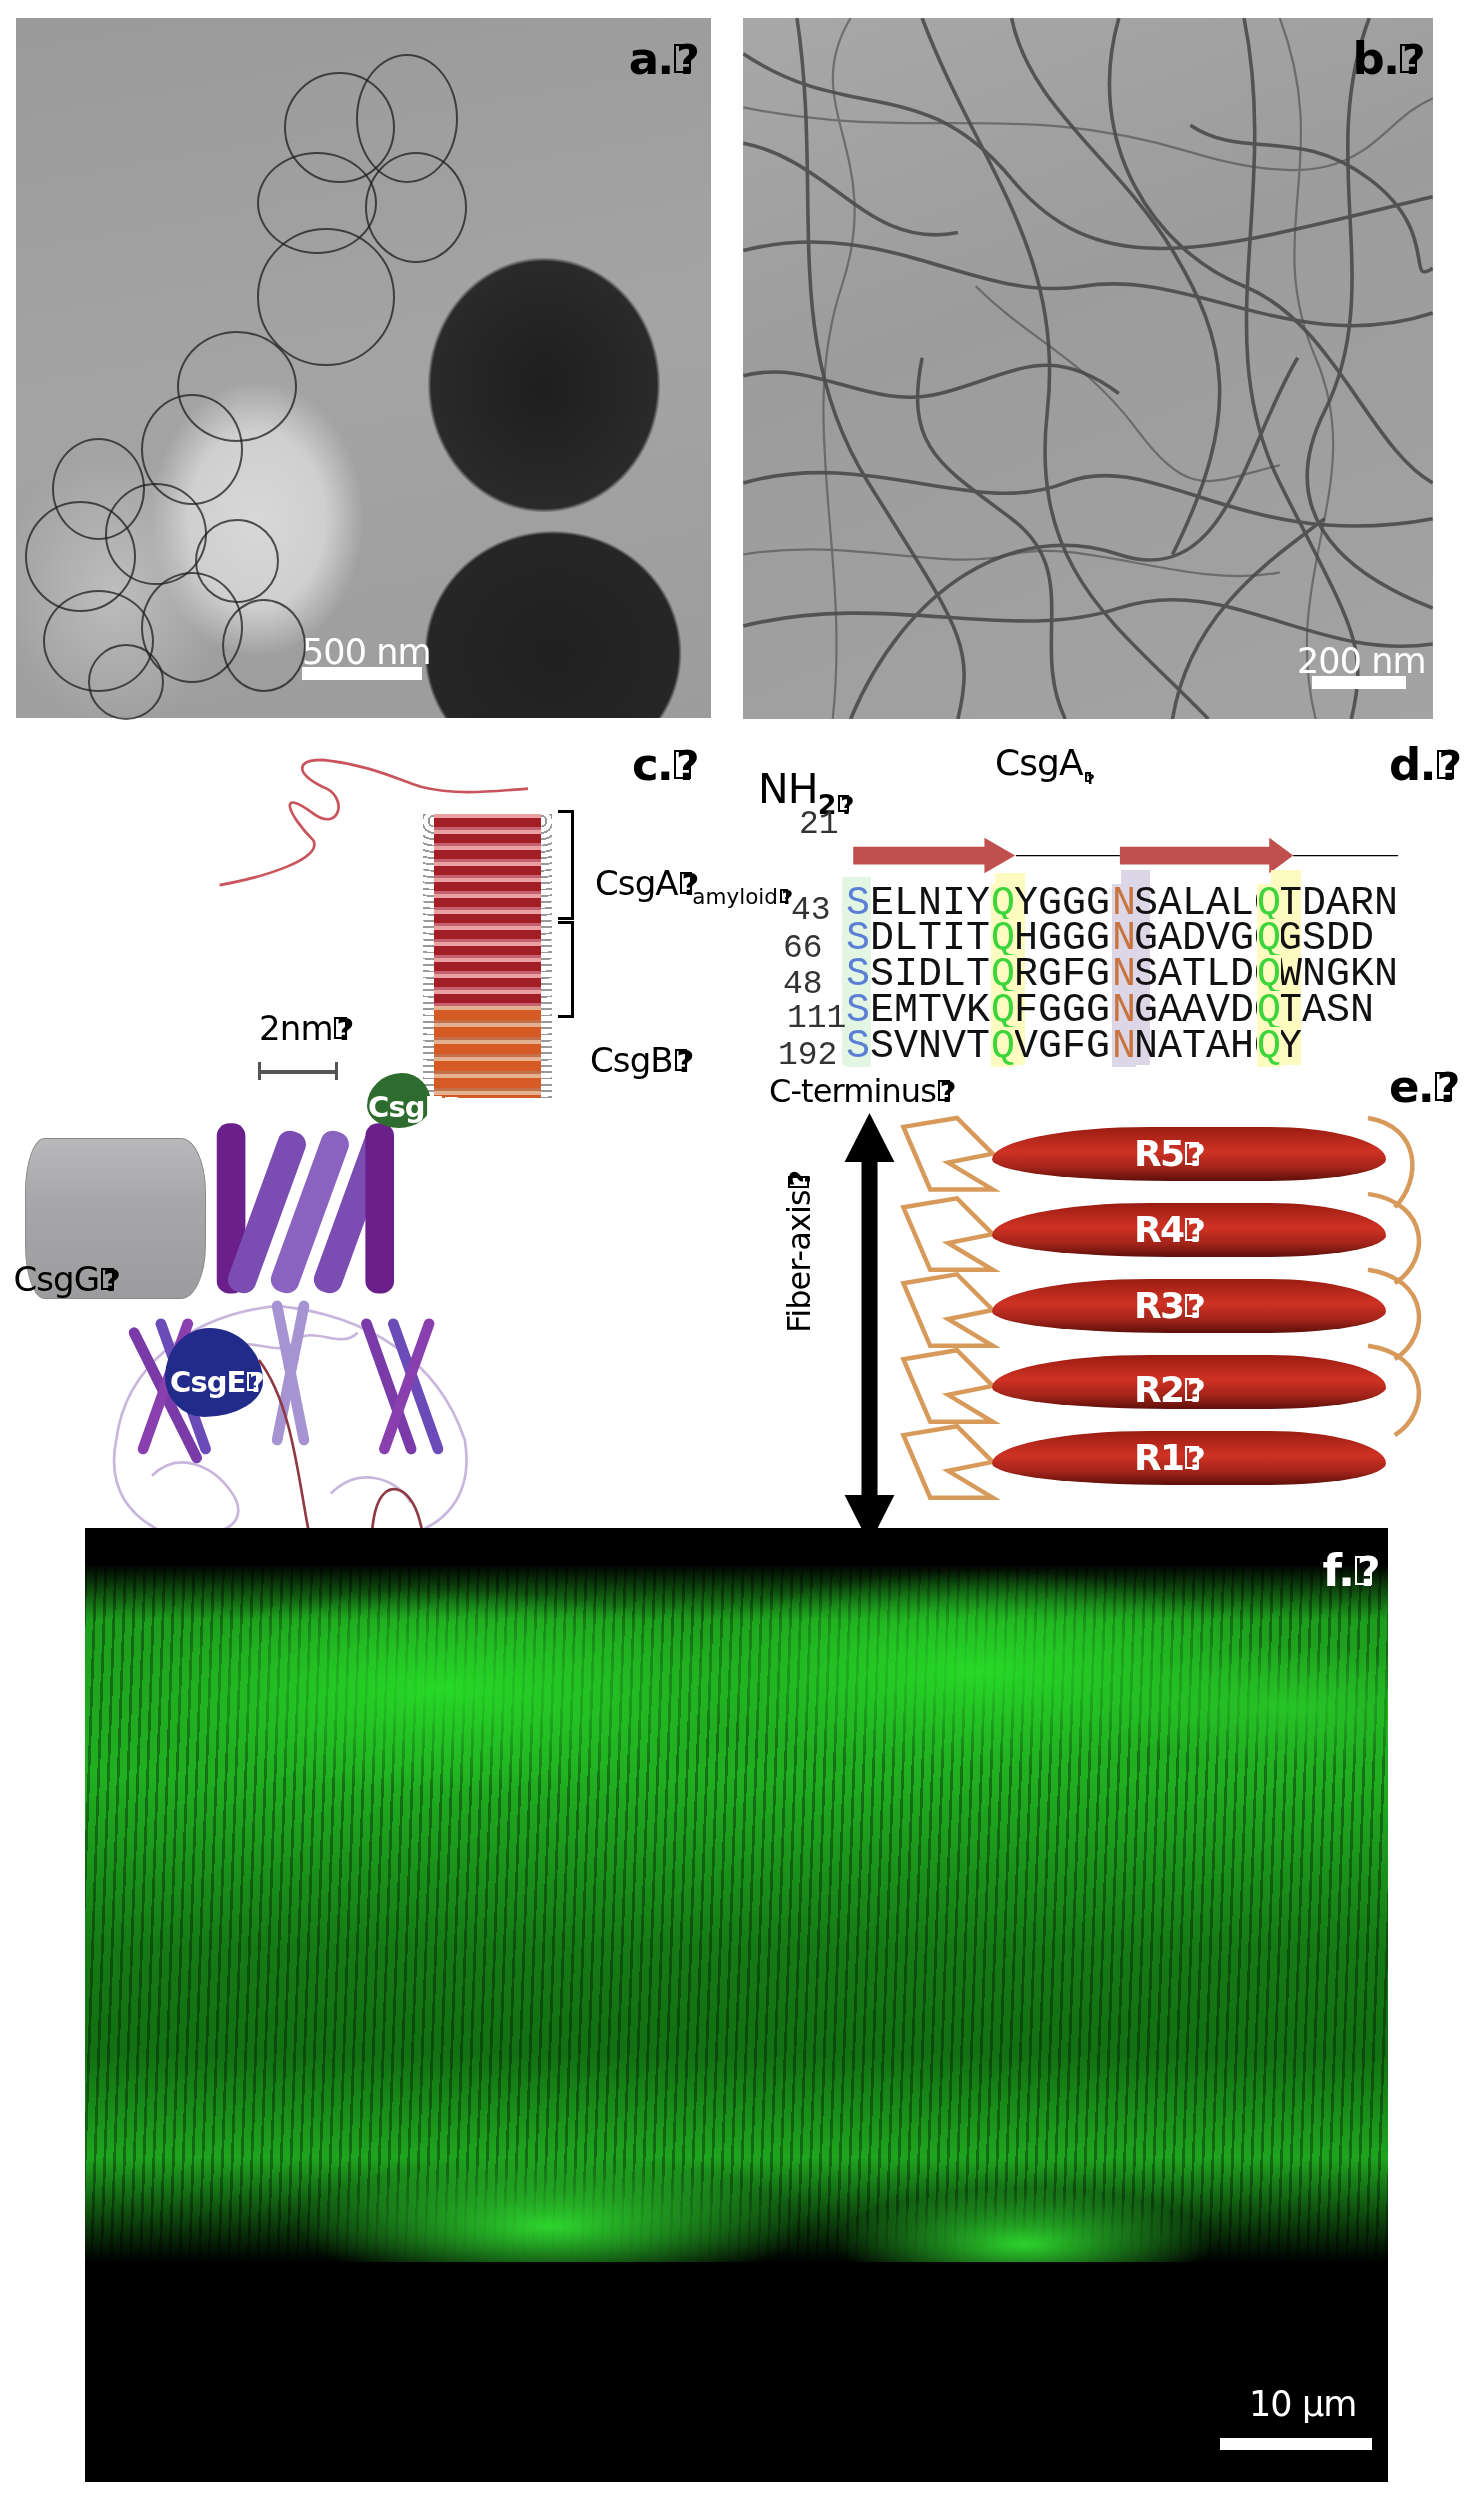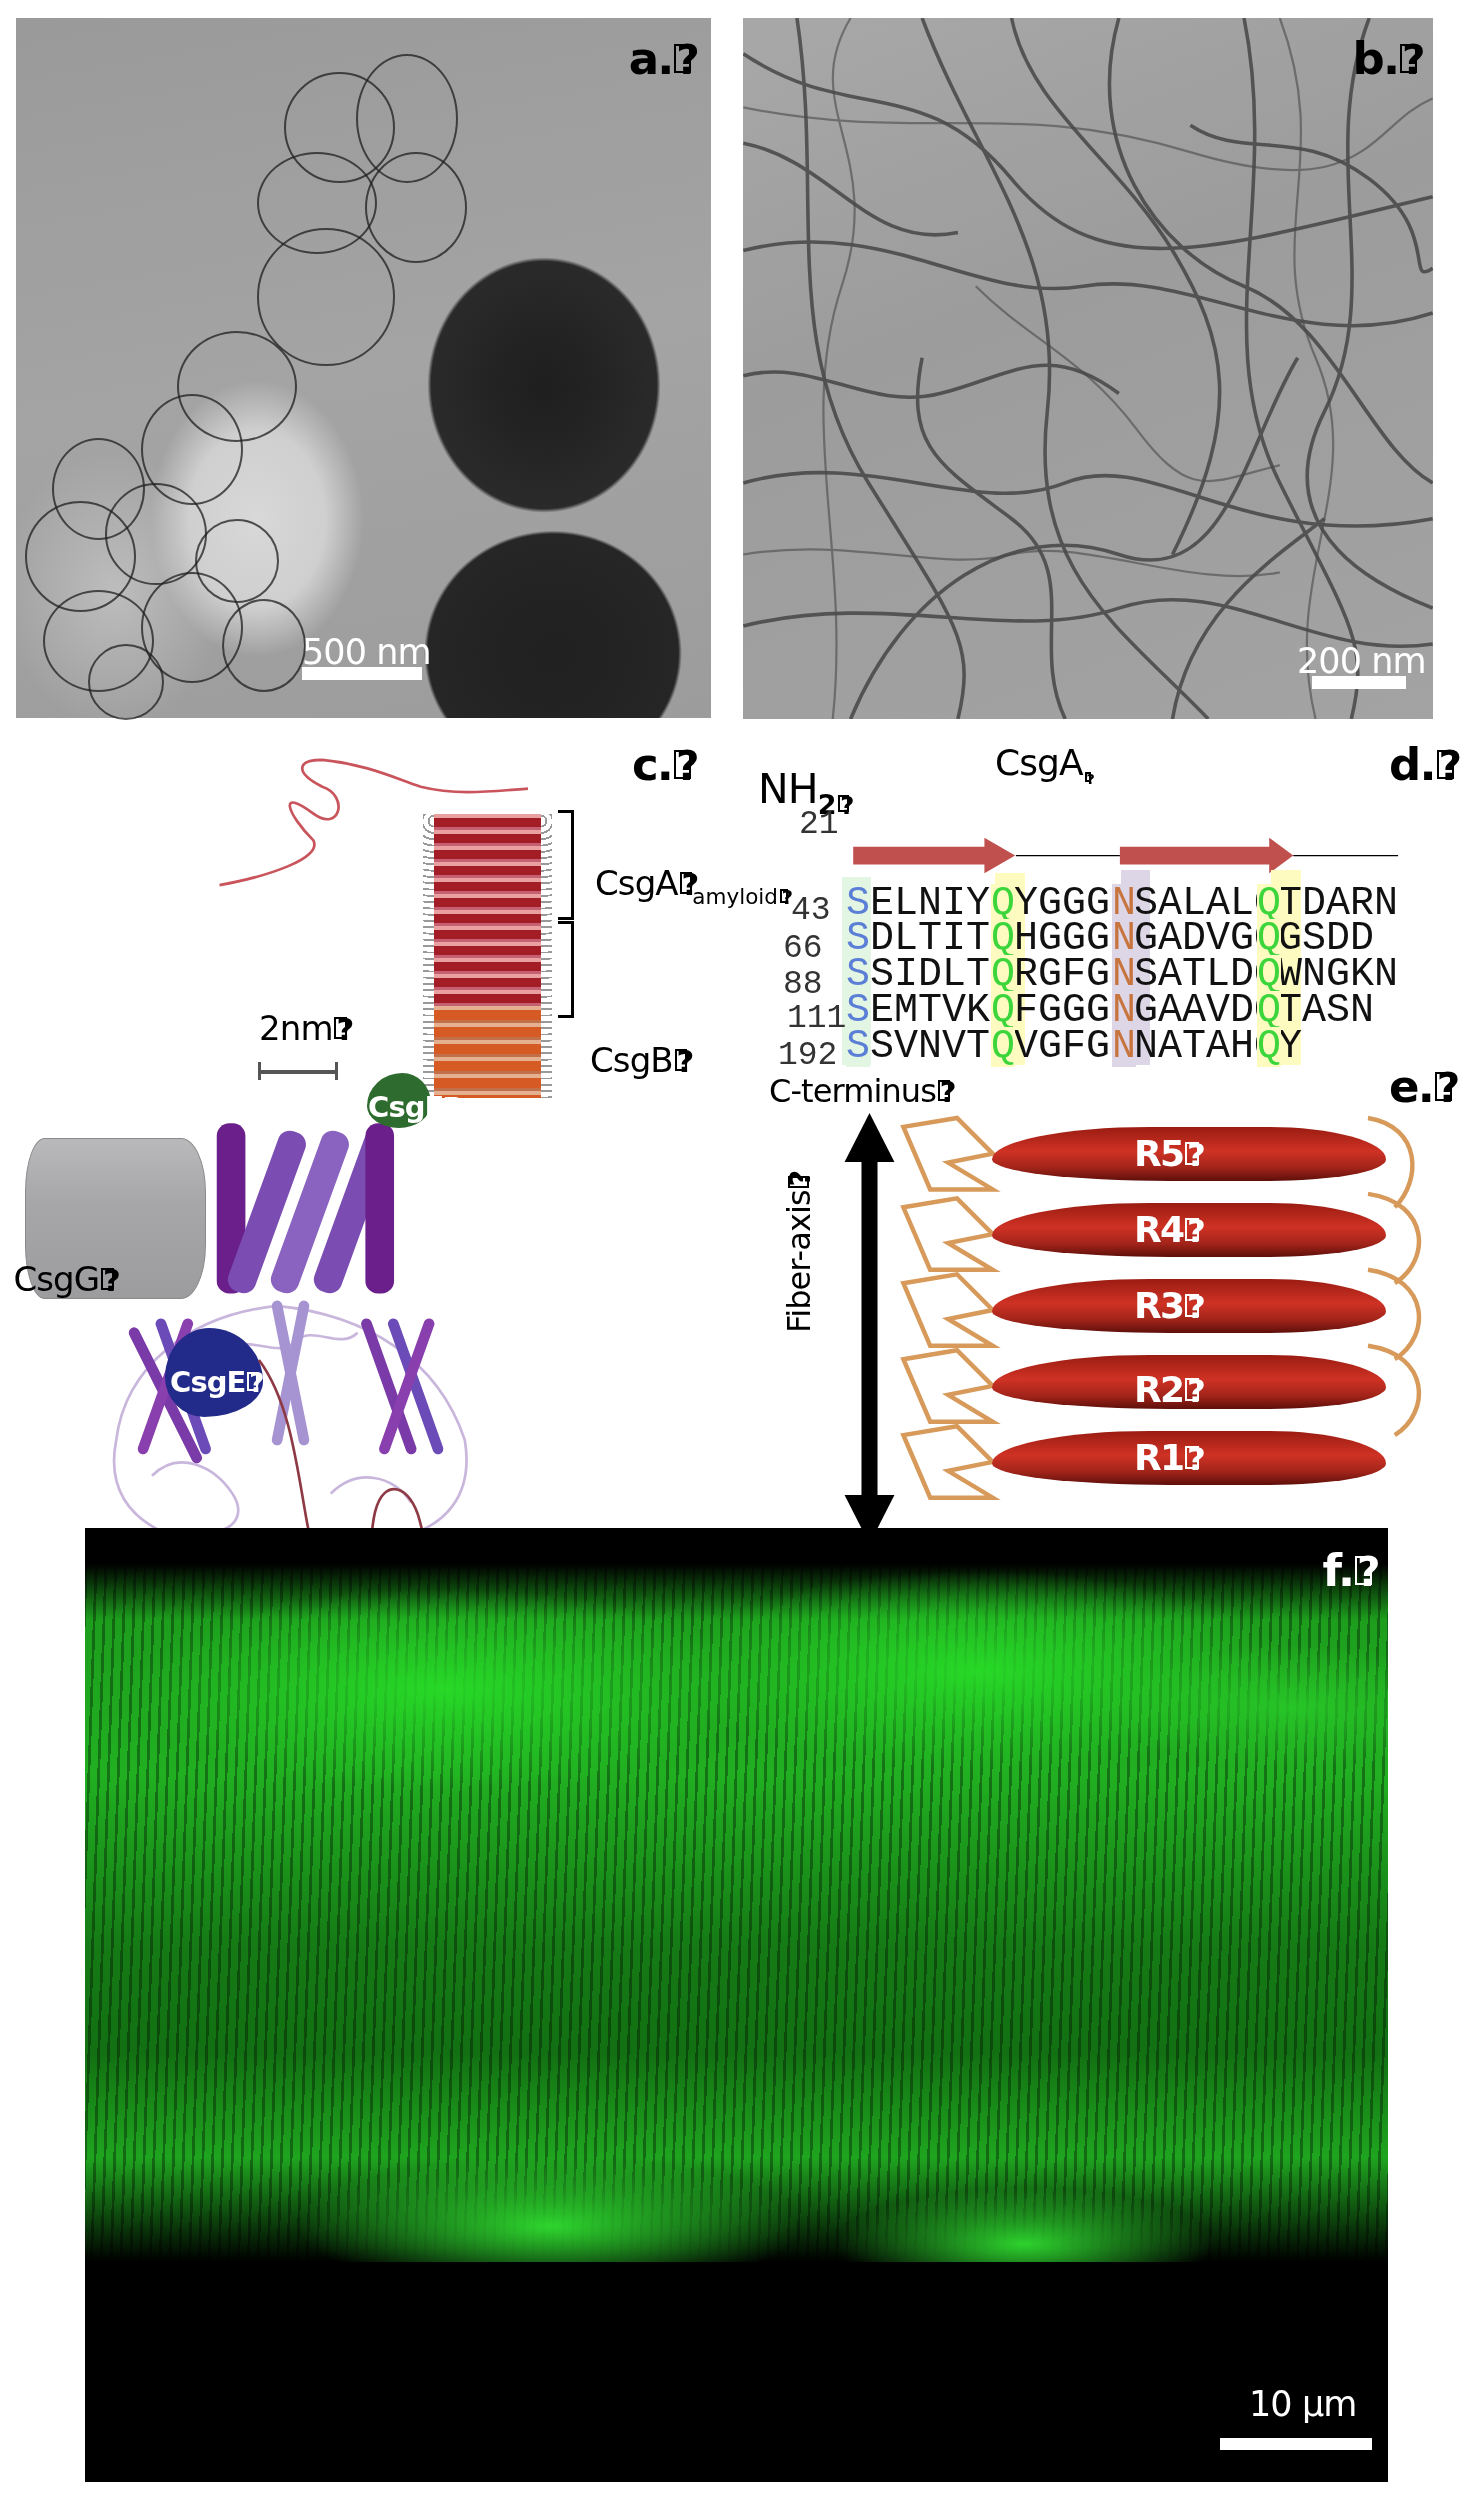--- a/index.html
+++ b/index.html
@@ -216,21 +216,21 @@
   <div class="col-hl" style="left:1121px;top:870px;width:29px;height:195px;background:#dcd6e6;"></div>
   <div class="col-hl" style="left:1271px;top:870px;width:30px;height:195px;background:#fdfbc0;"></div>
 
   <div class="abs" style="left:0;top:0;">
     <span class="seq-num" style="left:791px;top:894px;">43</span>
     <span class="seq-row" style="left:846px;top:884px;">SELNIYQYGGGNSALALQTDARN</span>
 
     <span class="seq-num" style="left:783px;top:932px;">66</span>
     <span class="seq-row" style="left:846px;top:919px;">SDLTITQHGGGNGADVGQGSDD</span>
 
-    <span class="seq-num" style="left:783px;top:968px;">88</span>
+    <span class="seq-num" style="left:783px;top:968px;">48</span>
     <span class="seq-row" style="left:846px;top:955px;">SSIDLTQRGFGNSATLDQWNGKN</span>
 
     <span class="seq-num" style="left:787px;top:1002px;">111</span>
     <span class="seq-row" style="left:846px;top:991px;">SEMTVKQFGGGNGAAVDQTASN</span>
 
     <span class="seq-num" style="left:778px;top:1039px;">192</span>
     <span class="seq-row" style="left:846px;top:1027px;">SSVNVTQVGFGNNATAHQY</span>
   </div>
 
   <div class="abs" style="left:0;top:0;">

